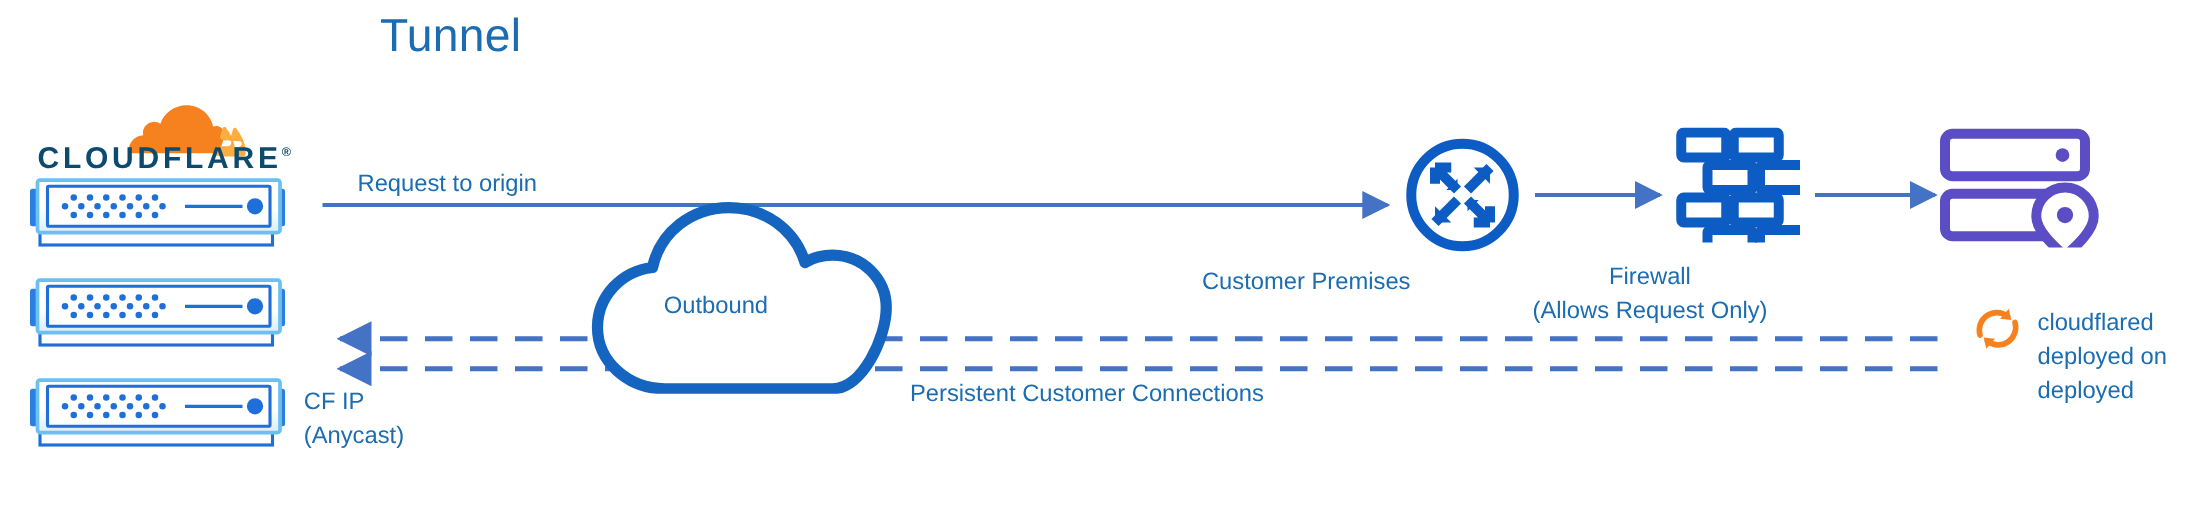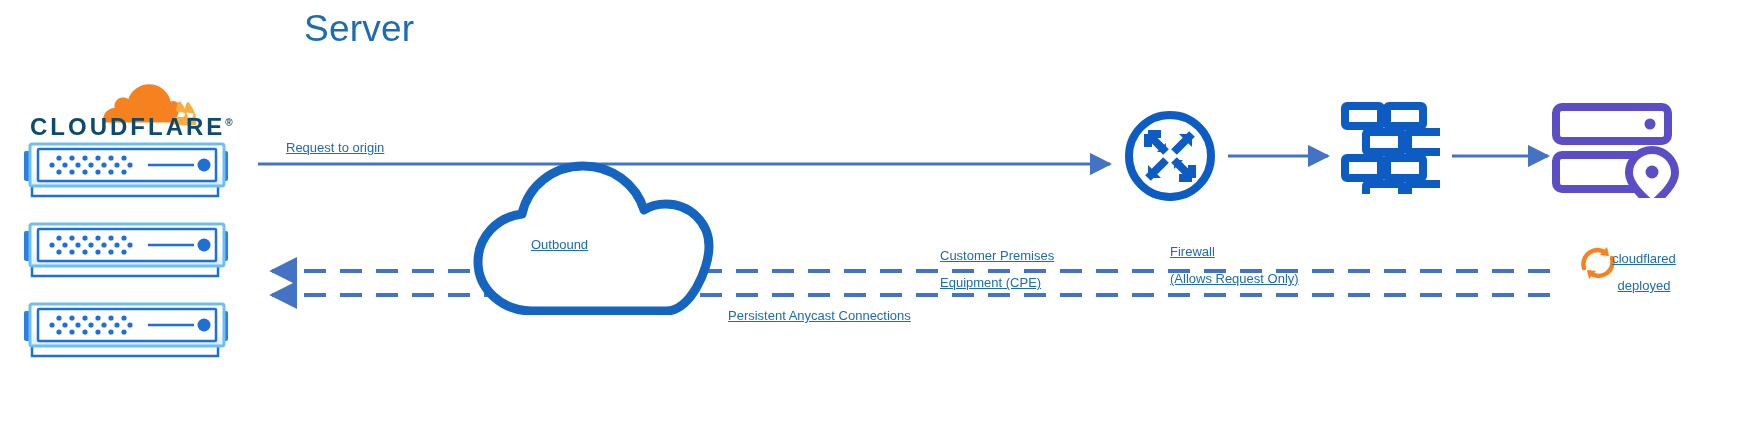--- a/index.html
+++ b/index.html
@@ -48,78 +48,76 @@
     width: 210px;
     height: 64px;
   }
   #srv1 { left: 22px; top: 140px; }
   #srv2 { left: 22px; top: 220px; }
   #srv3 { left: 22px; top: 300px; }
 
   
   .lbl {
     color: #1b6cb0;
-    font-size: 13px;
+    font-size: 19px;
     line-height: 26px;
     white-space: nowrap;
-    text-decoration: underline;
-  }
-  .lbl-c { text-align: left; margin-top: 30px; }
+  }
+  .lbl-c { text-align: center; }
 
   #lbl-request { left: 286px; top: 135px; }
   #lbl-internet { left: 531px; top: 232px; }
   #lbl-persistent { left: 728px; top: 303px; }
   #lbl-cfip {
     left: 243px;
     top: 308px;
     line-height: 27px;
   }
   #lbl-cpe {
     left: 940px;
     top: 212px;
     width: 210px;
     line-height: 27px;
   }
   #lbl-firewall {
-    left: 1170px;
+    left: 1210px;
     top: 208px;
     width: 220px;
     line-height: 27px;
   }
   #lbl-origin {
     left: 1555px;
     top: 208px;
     white-space: nowrap;
   }
   #lbl-cloudflared {
-    left: 1585px;
+    left: 1630px;
     top: 245px;
     width: 118px;
     line-height: 27px;
     white-space: normal;
-    text-align: center;
   }
 
   
   #lines, #cloud-svg, #icon-cpe, #icon-fw, #icon-origin, #icon-sync {
     position: absolute;
   }
   #lines { left: 0; top: 0; width: 1754px; height: 422px; }
   #cloud-svg { left: 440px; top: 140px; width: 290px; height: 175px; }
   #icon-cpe { left: 1124px; top: 110px; width: 92px; height: 92px; }
   #icon-fw { left: 1340px; top: 102px; width: 100px; height: 92px; }
   #icon-origin { left: 1551px; top: 102px; width: 130px; height: 96px; }
   #icon-sync { left: 1576px; top: 243px; width: 44px; height: 40px; }
 </style>
 </head>
 <body>
 
 <div id="diagram">
 
-  <div class="abs" id="title">Server</div>
+  <div class="abs" id="title">Tunnel</div>
 
   <svg class="abs" id="cf-logo" viewBox="0 0 216 68">
     <path d="M146.5 48.5 L150.5 36.5 C152.5 31 151.2 26.5 147 25.2 C145.5 24.7 143.9 24.8 142.6 25.4 C140.5 15.5 131.7 8.2 121.2 8.2 C111.5 8.2 103.2 14.4 100.3 23 C98.6 21.8 96.4 21.2 94.1 21.5 C90.1 22 86.9 25.2 86.4 29.2 C86.3 30.2 86.4 31.2 86.6 32.1 C80.2 32.3 75.1 37.5 75.1 43.9 C75.1 44.5 75.2 45.1 75.3 45.7 C75.3 46.2 75.7 46.5 76.1 46.5 L145.1 46.5 C145.7 46.5 146.3 47.6 146.5 48.5 Z" fill="#f6821f"></path>
     <path d="M152.5 25.6 C151.9 25.6 151.3 25.6 150.7 25.7 C150.5 25.8 150.3 25.9 150.2 26.1 L148.3 32.6 C148 33.5 148.1 34.4 148.6 35 C149 35.6 149.8 36 150.7 36.1 L155.3 36.4 C156.6 36.5 157.3 37.6 156.9 38.9 C156.6 40 155.4 40.9 154.2 40.9 L149.5 40.9 C146.4 40.9 143.7 43 142.8 45.9 L142.2 48 C142.1 48.3 142.3 48.6 142.7 48.6 L158.8 48.6 C159.2 48.6 159.5 48.4 159.6 48 C159.9 47 160.1 45.9 160.1 44.7 C160.1 34.2 151.9 25.6 152.5 25.6 Z" fill="#fbad41"></path>
     <path d="M160.8 26.2 C160.2 26.2 159.7 26.2 159.1 26.3 C158.9 26.4 158.7 26.5 158.6 26.7 L156.7 33.2 C156.4 34.1 156.5 35 157 35.6 C157.4 36.2 158.2 36.6 159.1 36.7 L163.7 37 C165 37.1 165.7 38.2 165.3 39.5 C165 40.6 163.8 41.5 162.6 41.5 L157.9 41.5 C154.8 41.5 152.1 43.6 151.2 46.5 L150.6 48.6 C150.5 48.9 150.7 49.2 151.1 49.2 L167.2 49.2 C167.6 49.2 167.9 49 168 48.6 C168.3 47.6 168.5 46.5 168.5 45.3 C168.5 34.8 160.2 26.2 160.8 26.2 Z" fill="#fbad41"></path>
   </svg>
 
   <div class="abs" id="cf-wordmark" style="font-size:24px;font-weight:bold;letter-spacing:3.0px;color:#0c4a6e;line-height:26px;">
     <span>CLOUDFLARE</span><span style="font-size:10px;vertical-align:super;">®</span>
   </div>
@@ -300,32 +298,36 @@
 
   <svg id="icon-sync" viewBox="0 0 44 40">
     <path d="M 8 25 A 14 14 0 0 1 30 10" fill="none" stroke="#f6821f" stroke-width="4.5" stroke-linecap="round"></path>
     <path d="M 31 4 L 33 13 L 24 12 Z" fill="#f6821f"></path>
     <path d="M 36 15 A 14 14 0 0 1 14 30" fill="none" stroke="#f6821f" stroke-width="4.5" stroke-linecap="round"></path>
     <path d="M 13 36 L 11 27 L 20 28 Z" fill="#f6821f"></path>
   </svg>
 
   <div class="abs lbl" id="lbl-request">Request to origin</div>
   <div class="abs lbl" id="lbl-internet">Outbound</div>
-  <div class="abs lbl" id="lbl-persistent">Persistent Anycast Connections</div>
-
+  <div class="abs lbl" id="lbl-persistent">Persistent Customer Connections</div>
+
+  <div class="abs lbl" id="lbl-cfip">
+    <div>CF IP</div>
+    <div>(Anycast)</div>
+  </div>
 
   <div class="abs lbl lbl-c" id="lbl-cpe">
     <div>Customer Premises</div>
-    <div>Equipment (CPE)</div>
   </div>
 
   <div class="abs lbl lbl-c" id="lbl-firewall">
     <div>Firewall</div>
     <div>(Allows Request Only)</div>
   </div>
 
 
   <div class="abs lbl" id="lbl-cloudflared">
     <div>cloudflared</div>
+    <div>deployed on</div>
     <div>deployed</div>
   </div>
 
 </div>
 
 </body></html>

